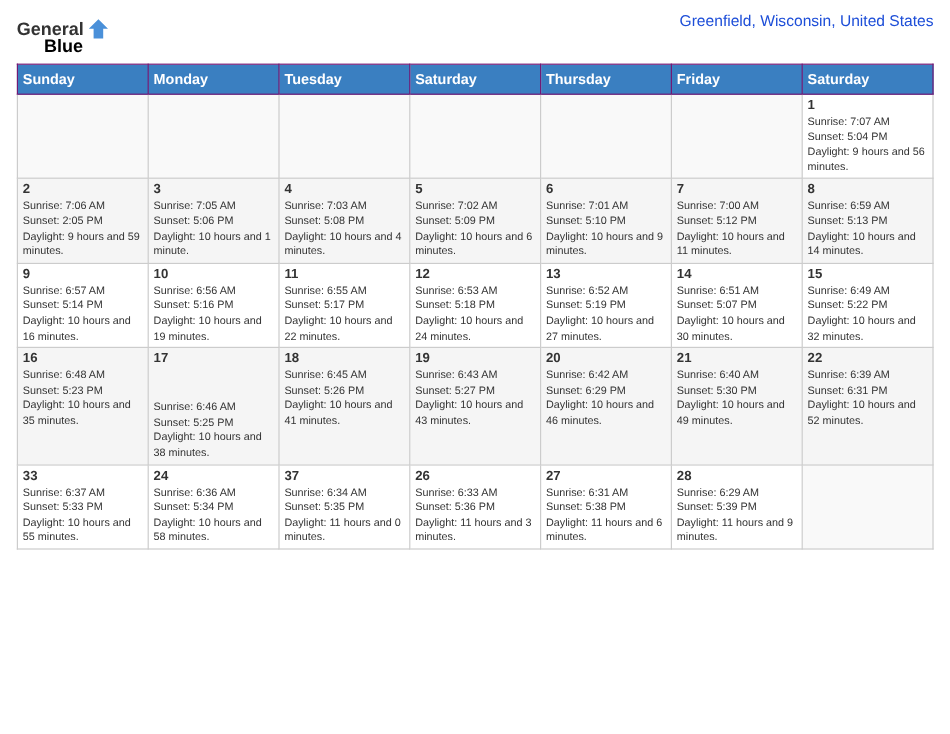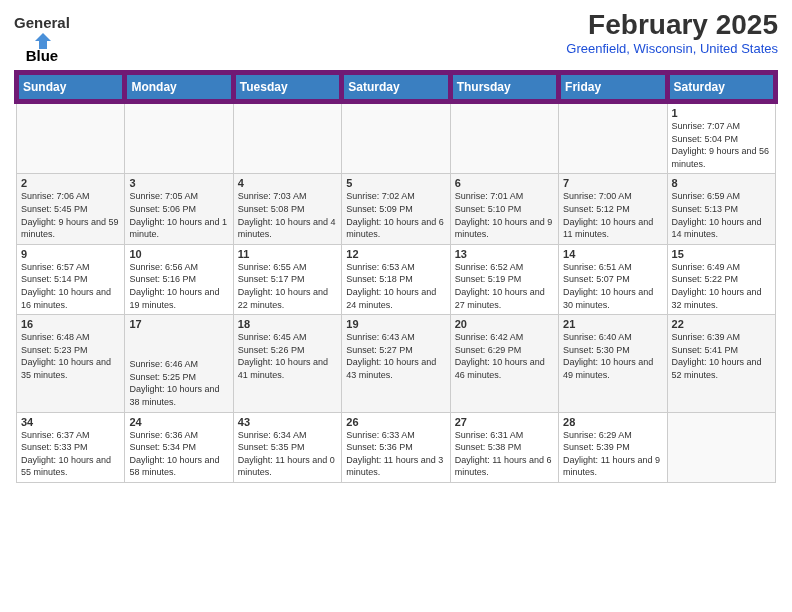--- a/index.html
+++ b/index.html
@@ -58,21 +58,21 @@
       border-collapse: collapse;
       border: 1px solid #ccc;
     }
     .calendar th {
       background-color: #3a7fc1;
       color: #fff;
       font-size: 12px;
       font-weight: bold;
       padding: 5px 4px;
       text-align: left;
-      border: 5px solid #701a75;
+      border: 1px solid #701a75;
     }
     .calendar td {
       vertical-align: top;
       border: 1px solid #ccc;
       padding: 3px 4px;
       width: 107px;
       min-height: 70px;
       font-size: 9.5px;
       color: #333;
       background: #fff;
@@ -95,31 +95,30 @@
       background: #f5f5f5;
     }
   </style>
 </head>
 <body>
 
 <div class="container">
   <div class="header-row">
     <div class="logo">
       <div style="display:flex;flex-direction:column;align-items:center;">
-        <div style="display:flex;align-items:center;flex-direction:column;">
+        <div style="display:flex;align-items:center;">
           <span class="logo-text-general">General</span>
           <svg class="logo-icon" viewBox="0 0 20 20">
             <polygon points="10,2 18,10 14,10 14,18 6,18 6,10 2,10" fill="#4a90d9"></polygon>
           </svg>
         </div>
         <span class="logo-text-blue" style="margin-top:-4px;">Blue</span>
       </div>
     </div>
     <div class="title-block">
-      <div class="main-title">February 2025</div>
       <div class="sub-title">Greenfield, Wisconsin, United States</div>
     </div>
   </div>
 
   <table class="calendar">
     <thead>
       <tr>
         <th>Sunday</th>
         <th>Monday</th>
         <th>Tuesday</th>
@@ -141,21 +140,21 @@
             <span class="day-number">1</span>
             <div class="day-info" style="white-space: pre-line;">Sunrise: 7:07 AM
 Sunset: 5:04 PM
 Daylight: 9 hours and 56 minutes.</div>
           </td>
         </tr>
         <tr class="row-shade">
           <td>
             <span class="day-number">2</span>
             <div class="day-info" style="white-space: pre-line;">Sunrise: 7:06 AM
-Sunset: 5:45 PM
+Sunset: 2:05 PM
 Daylight: 9 hours and 59 minutes.</div>
           </td>
           <td>
             <span class="day-number">3</span>
             <div class="day-info" style="white-space: pre-line;">Sunrise: 7:05 AM
 Sunset: 5:06 PM
 Daylight: 10 hours and 1 minute.</div>
           </td>
           <td>
             <span class="day-number">4</span>
@@ -265,39 +264,39 @@
           </td>
           <td>
             <span class="day-number">21</span>
             <div class="day-info" style="white-space: pre-line;">Sunrise: 6:40 AM
 Sunset: 5:30 PM
 Daylight: 10 hours and 49 minutes.</div>
           </td>
           <td>
             <span class="day-number">22</span>
             <div class="day-info" style="white-space: pre-line;">Sunrise: 6:39 AM
-Sunset: 5:41 PM
+Sunset: 6:31 PM
 Daylight: 10 hours and 52 minutes.</div>
           </td>
         </tr>
         <tr>
           <td>
-            <span class="day-number">34</span>
+            <span class="day-number">33</span>
             <div class="day-info" style="white-space: pre-line;">Sunrise: 6:37 AM
 Sunset: 5:33 PM
 Daylight: 10 hours and 55 minutes.</div>
           </td>
           <td>
             <span class="day-number">24</span>
             <div class="day-info" style="white-space: pre-line;">Sunrise: 6:36 AM
 Sunset: 5:34 PM
 Daylight: 10 hours and 58 minutes.</div>
           </td>
           <td>
-            <span class="day-number">43</span>
+            <span class="day-number">37</span>
             <div class="day-info" style="white-space: pre-line;">Sunrise: 6:34 AM
 Sunset: 5:35 PM
 Daylight: 11 hours and 0 minutes.</div>
           </td>
           <td>
             <span class="day-number">26</span>
             <div class="day-info" style="white-space: pre-line;">Sunrise: 6:33 AM
 Sunset: 5:36 PM
 Daylight: 11 hours and 3 minutes.</div>
           </td>

